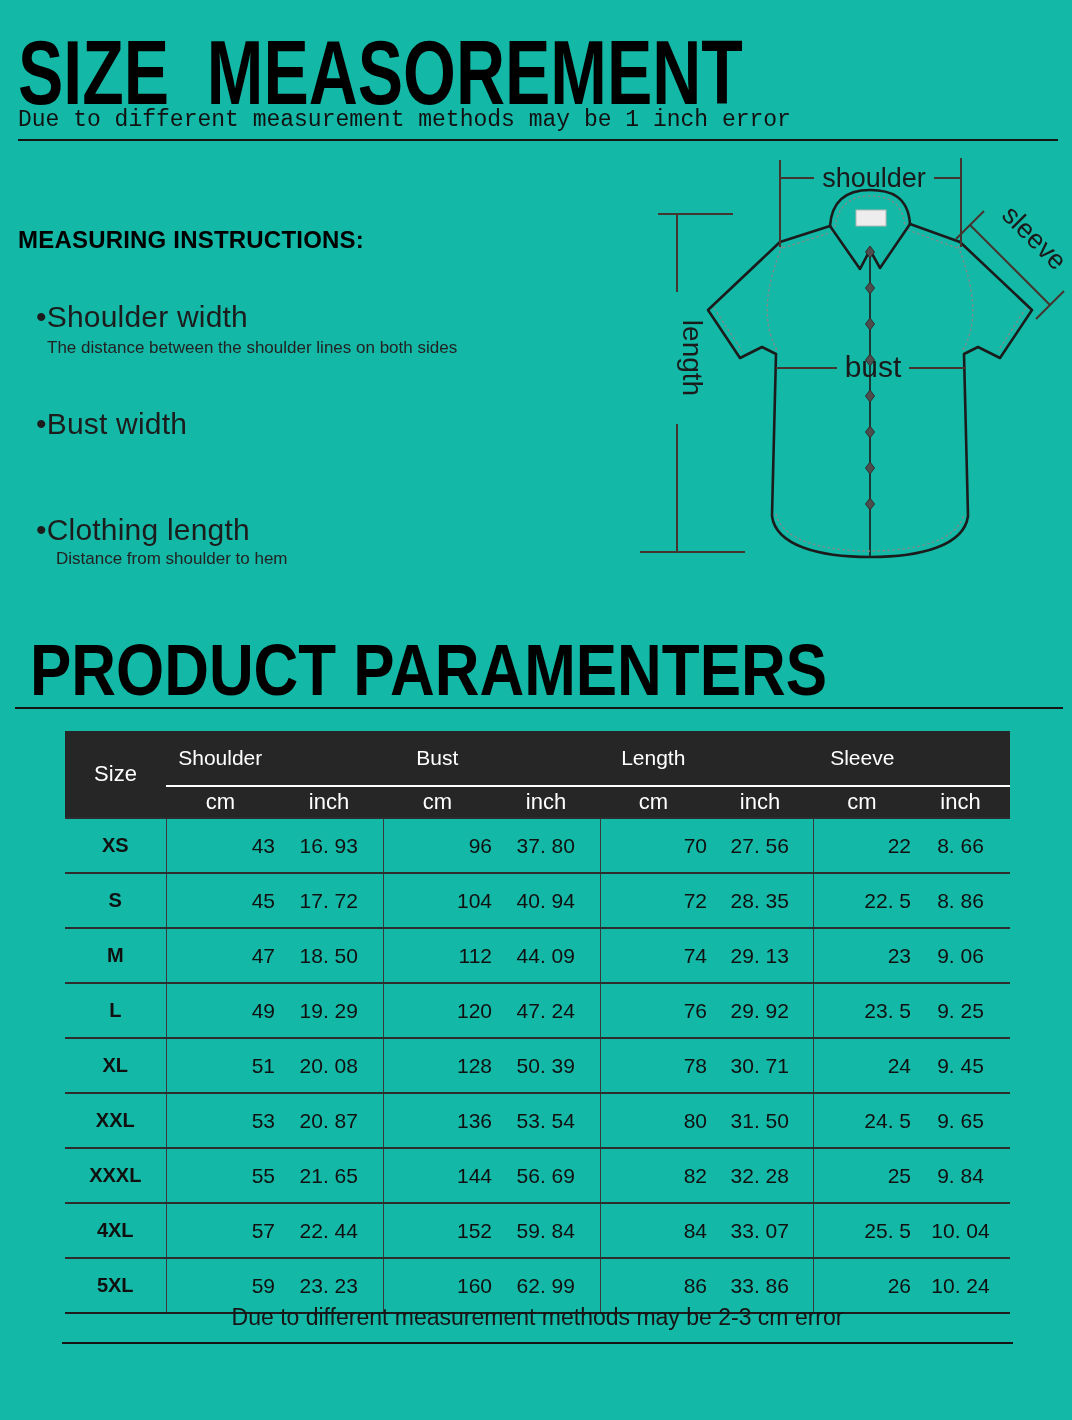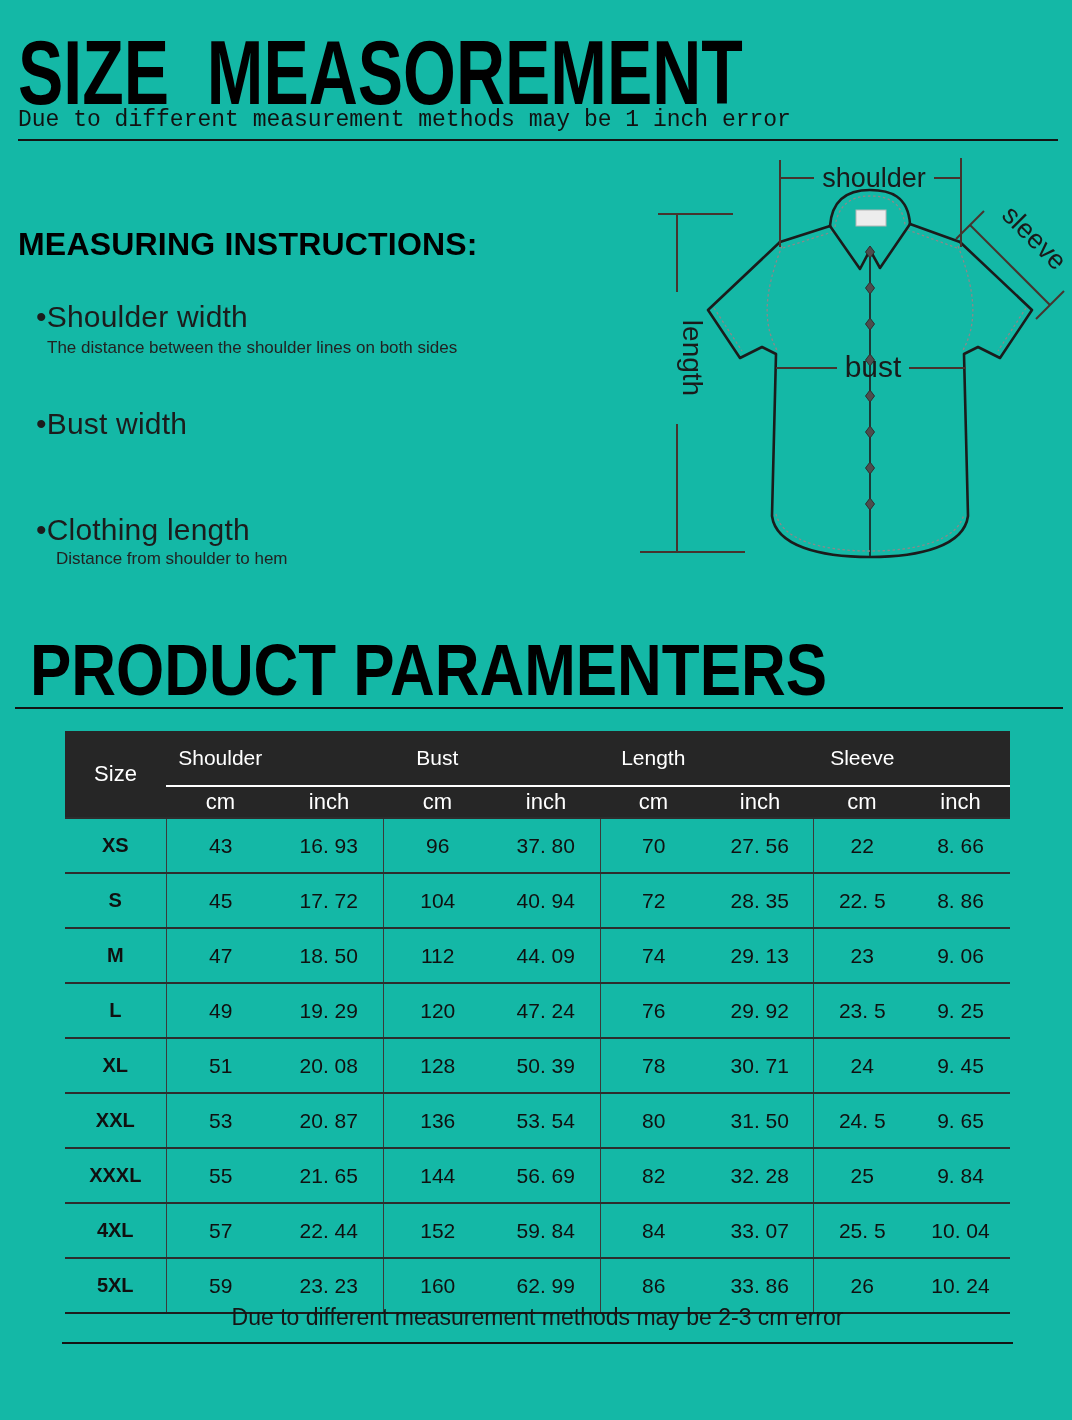--- a/index.html
+++ b/index.html
@@ -8,21 +8,21 @@
   .abs{position:absolute;}
 
   
   #page-title{left:18px;top:28px;font-size:90px;line-height:1;font-weight:800;color:#000;
               transform:scaleX(.755);transform-origin:left top;white-space:pre;letter-spacing:0px;}
   #page-subtitle{left:18px;top:107px;font-family:Liberation Mono, monospace;font-size:23px;color:#111;}
   .hr{border-top:2px solid #141414;height:0;}
   #hr-top{left:18px;top:139px;width:1040px;}
 
   
-  #instructions-heading{left:18px;top:226px;font-size:32px;font-weight:700;color:#000;letter-spacing:.2px;}
+  #instructions-heading{left:18px;top:226px;font-size:24px;font-weight:700;color:#000;letter-spacing:.2px;}
   .instr-term{font-size:30px;color:#1c1c1c;letter-spacing:.2px;}
   .instr-desc{font-size:17px;color:#222;}
   #term-0{left:36px;top:300px;} #desc-0{left:47px;top:338px;}
   #term-1{left:36px;top:407px;} #desc-1{left:47px;top:443px;}
   #term-2{left:36px;top:513px;} #desc-2{left:47px;top:549px;margin-left:9px;}
 
   
   #shirt-diagram{left:630px;top:140px;}
   .measure{stroke:#46342e;stroke-width:2;fill:none;}
   .shirt{stroke:#1b1b1b;stroke-width:2.6;fill:none;stroke-linejoin:round;stroke-linecap:round;}
@@ -38,21 +38,21 @@
   
   #params-table{position:absolute;left:65px;top:731px;width:945px;border-collapse:collapse;
                 table-layout:fixed;font-family:"Liberation Sans",sans-serif;}
   #params-table th{background:#262626;color:#fff;font-weight:400;padding:0;}
   #params-table .size-h{font-size:22px;margin-top:36px;}
   #params-table .group-h{height:54px;border-bottom:2px solid #fff;vertical-align:middle;}
   #params-table .gl{width:50%;text-align:center;font-size:21px;}
   #params-table .sub-h{height:30px;font-size:22px;text-align:center;}
   #params-table td{height:53px;text-align:center;vertical-align:middle;
                    border-top:2px solid #2d2d2d;font-size:21px;color:#101010;padding:0;}
-  #params-table td.gstart{border-left:1.5px solid #3a3a3a;}
+  #params-table td.gstart{border-left:1.5px solid #3a3a3a;text-align:right;}
   #params-table tbody tr:last-child td{border-bottom:2px solid #1d1d1d;}
   #params-table td.size-c{font-weight:700;font-size:20px;}
 
   #table-note{left:65px;top:1304px;width:945px;text-align:center;font-size:23px;color:#151515;}
   #hr-bottom{left:62px;top:1342px;width:951px;}
 </style>
 </head>
 <body>
 
 <div id="canvas">

